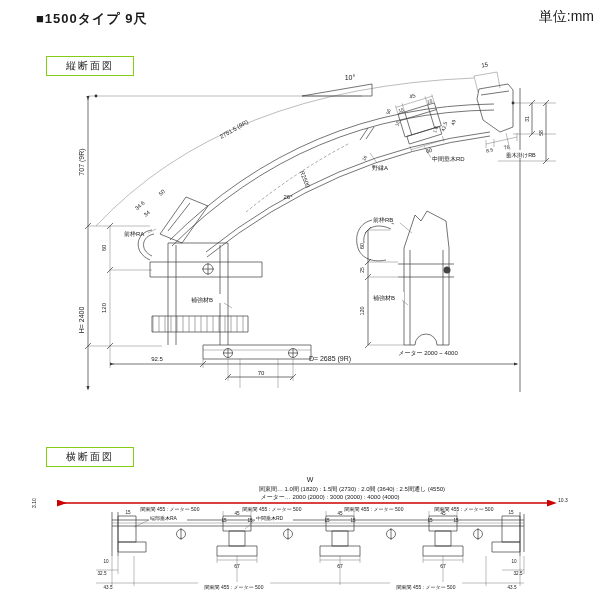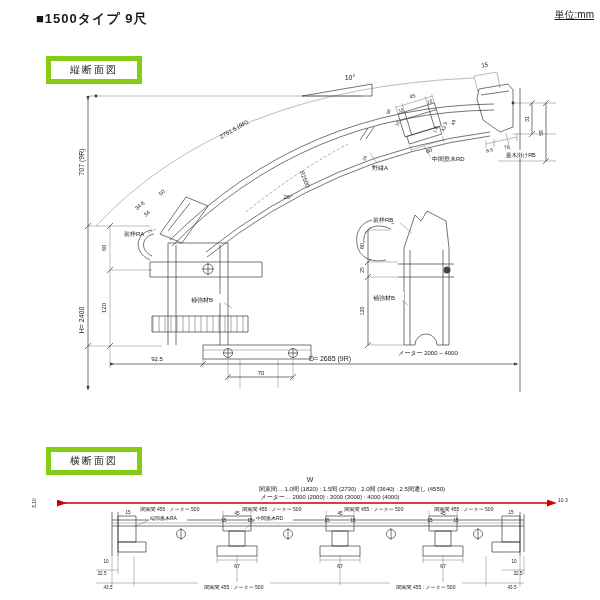--- a/index.html
+++ b/index.html
@@ -1,20 +1,20 @@
 <!DOCTYPE html>
 <html><head>
 <meta charset="utf-8">
 <style>
   html,body{margin:0;padding:0;background:#e8e8e8;}
   .page{position:relative;width:600px;height:600px;background:#ffffff;overflow:hidden;
         font-family:"Liberation Sans",sans-serif;color:#1a1a1a;padding-left:8px;}
   .title{position:absolute;left:36px;top:10px;font-size:13px;font-weight:bold;letter-spacing:1px;}
-  .unit{position:absolute;right:14px;top:8px;font-size:10px;text-decoration:underline;}
-  .seclabel{position:absolute;border:5px solid #84cc16;background:#fff;font-size:10px;
+  .unit{position:absolute;right:14px;top:8px;font-size:14px;}
+  .seclabel{position:absolute;border:1px solid #84cc16;background:#fff;font-size:10px;
             width:86px;text-align:center;padding:2px 0;letter-spacing:2px;}
   .seclabel.v{left:46px;top:56px;}
   .seclabel.h{left:46px;top:427px;margin-top:20px;}
   svg{position:absolute;left:0;top:0;}
   svg *{vector-effect:non-scaling-stroke;}
   .ln{stroke:#3a3a3a;stroke-width:.7;fill:none;}
   .thin{stroke:#555;stroke-width:.4;fill:none;}
   .dash{stroke:#555;stroke-width:.5;fill:none;stroke-dasharray:3 2;}
   .red{stroke:#cc0000;stroke-width:1.4;fill:none;}
   text{fill:#1a1a1a;stroke:none;font-family:"Liberation Sans",sans-serif;}

